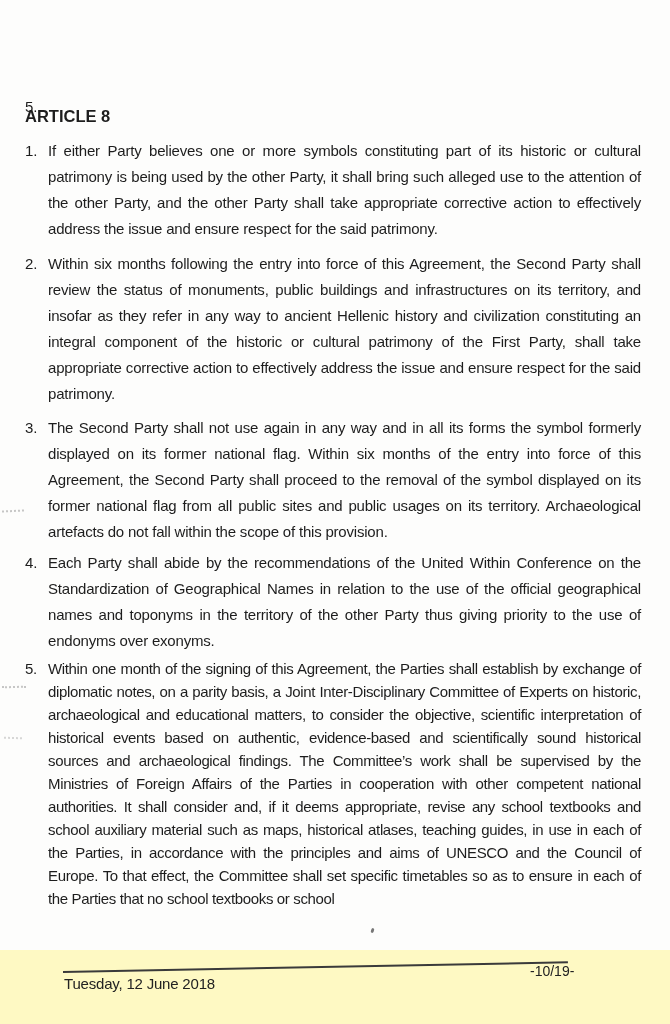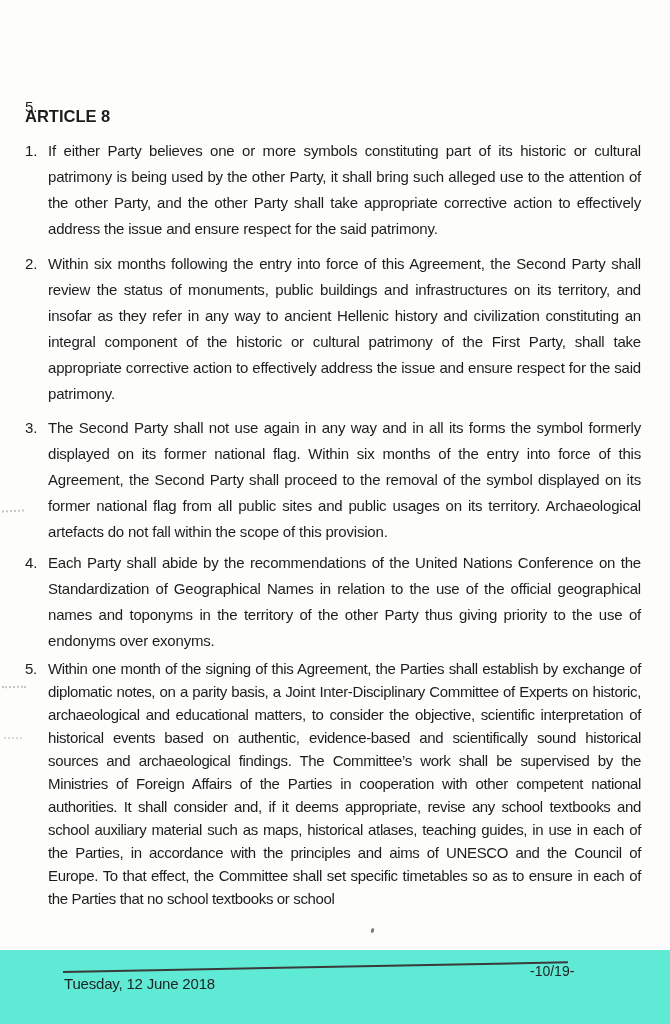--- a/index.html
+++ b/index.html
@@ -50,21 +50,21 @@
   .item-2 { margin-top: 9px; }
   .item-3 { margin-top: 8px; }
   .item-4 { margin-top: 5px; }
   .item-5 { margin-top: 3px; line-height: 23px; letter-spacing: -0.35px; }
   .footer {
     position: absolute;
     left: 0;
     top: 950px;
     width: 670px;
     height: 74px;
-    background: #5eead4;
+    background: #fef9c3;
   }
   .footer-rule {
     position: absolute;
     left: 63px;
     top: 21px;
     width: 505px;
     border-top: 2px solid #3a3a3a;
     transform: rotate(-1.1deg);
     transform-origin: left center;
   }
@@ -119,21 +119,21 @@
       <span>Within six months following the entry into force of this Agreement, the Second Party shall review the status of monuments, public buildings and infrastructures on its territory, and insofar as they refer in any way to ancient Hellenic history and civilization constituting an integral component of the historic or cultural patrimony of the First Party, shall take appropriate corrective action to effectively address the issue and ensure respect for the said patrimony.</span>
     </p>
 
     <p class="para item-3">
       <span class="num">3.</span>
       <span>The Second Party shall not use again in any way and in all its forms the symbol formerly displayed on its former national flag. Within six months of the entry into force of this Agreement, the Second Party shall proceed to the removal of the symbol displayed on its former national flag from all public sites and public usages on its territory. Archaeological artefacts do not fall within the scope of this provision.</span>
     </p>
 
     <p class="para item-4">
       <span class="num">4.</span>
-      <span>Each Party shall abide by the recommendations of the United Nations Conference on the Standardization of Geographical Names in relation to the use of the official geographical names and toponyms in the territory of the other Party thus giving priority to the use of endonyms over exonyms.</span>
+      <span>Each Party shall abide by the recommendations of the United Within Conference on the Standardization of Geographical Names in relation to the use of the official geographical names and toponyms in the territory of the other Party thus giving priority to the use of endonyms over exonyms.</span>
     </p>
 
     <p class="para item-5">
       <span class="num">5.</span>
       <span>Within one month of the signing of this Agreement, the Parties shall establish by exchange of diplomatic notes, on a parity basis, a Joint Inter-Disciplinary Committee of Experts on historic, archaeological and educational matters, to consider the objective, scientific interpretation of historical events based on authentic, evidence-based and scientifically sound historical sources and archaeological findings. The Committee’s work shall be supervised by the Ministries of Foreign Affairs of the Parties in cooperation with other competent national authorities. It shall consider and, if it deems appropriate, revise any school textbooks and school auxiliary material such as maps, historical atlases, teaching guides, in use in each of the Parties, in accordance with the principles and aims of UNESCO and the Council of Europe. To that effect, the Committee shall set specific timetables so as to ensure in each of the Parties that no school textbooks or school</span>
     </p>
 
   </div>
 
   <div class="artifact artifact-dash" style="left:2px; top:510px; width:22px; transform:rotate(-3deg);"></div>

